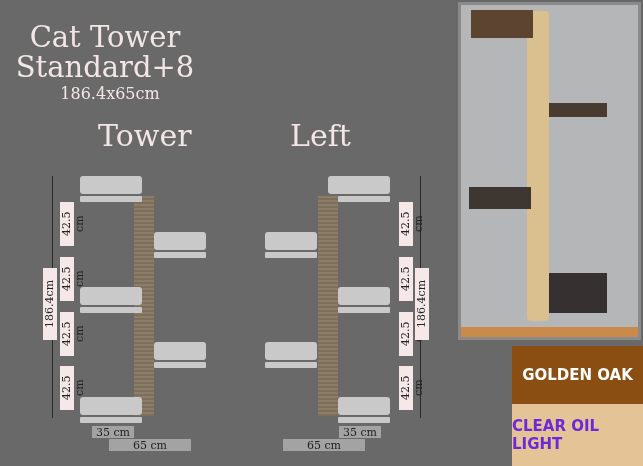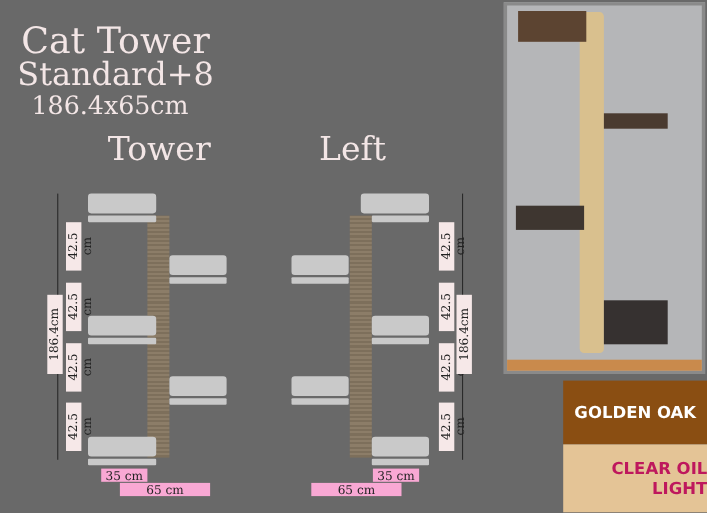--- a/index.html
+++ b/index.html
@@ -1,28 +1,28 @@
 <!DOCTYPE html>
 <html><head>
 <meta charset="utf-8">
 <style>
   body { margin:0; width:643px; height:466px; background:#696969; position:relative; overflow:hidden; font-family:"DejaVu Serif", serif; }
   .title { position:absolute; color:#f3e6e6; text-align:center; font-family:"DejaVu Serif", serif; }
-  .t1 { left:10px; top:22px; width:190px; font-size:33px; line-height:30px; }
+  .t1 { left:10px; top:22px; width:190px; font-size:29px; line-height:30px; }
   .t2 { left:0; top:52px; width:210px; font-size:29px; line-height:30px; }
-  .t3 { left:20px; top:84px; width:160px; font-size:23px; }
+  .t3 { left:30px; top:84px; width:160px; font-size:16px; }
   .side { position:absolute; top:118px; color:#f3e6e6; font-size:30px; }
   .shelf { position:absolute; background:#c9c9c9; border-radius:3px; }
   .board { position:absolute; background:#c9c9c9; height:6px; border-radius:1px; }
   .post { position:absolute; background:repeating-linear-gradient(#8c7d68 0 2px,#7d6f5b 2px 4px); }
-  .lbl { position:absolute; background:#f9a8d4; color:#222; font-size:11px; text-align:center; }
+  .lbl { position:absolute; background:#a3a3a3; color:#222; font-size:11px; text-align:center; }
   .vlbl { position:absolute; background:#f6e8e8; color:#222; font-size:11px; writing-mode:vertical-rl; transform:rotate(180deg); text-align:center; }
   .line { position:absolute; background:#2a2a2a; }
   .photo { position:absolute; left:458px; top:2px; width:183px; height:338px; background:#b5b6b8; border:3px solid #8a8a8a; box-sizing:border-box; }
-  .swatch { position:absolute; left:512px; width:131px; display:flex; align-items:center; justify-content:center; text-align:right; font-family:"DejaVu Sans", sans-serif; font-weight:bold; font-size:15px; line-height:18px; }
+  .swatch { position:absolute; left:512px; width:131px; display:flex; align-items:center; justify-content:center; text-align:left; font-family:"DejaVu Sans", sans-serif; font-weight:bold; font-size:15px; line-height:18px; }
 </style>
 </head>
 <body>
 
 <div>
   <div class="title t1">Cat Tower</div>
   <div class="title t2">Standard+8</div>
   <div class="title t3">186.4x65cm</div>
 </div>
 
@@ -76,13 +76,13 @@
 <div class="photo">
   <div style="position:absolute;left:66px;top:6px;width:22px;height:310px;background:#d9c08e;border-radius:4px"></div>
   <div style="position:absolute;left:10px;top:5px;width:62px;height:28px;background:#5c4431"></div>
   <div style="position:absolute;left:88px;top:98px;width:58px;height:14px;background:#4a3b30"></div>
   <div style="position:absolute;left:8px;top:182px;width:62px;height:22px;background:#3e3630"></div>
   <div style="position:absolute;left:88px;top:268px;width:58px;height:40px;background:#363130"></div>
   <div style="position:absolute;left:0;bottom:0;width:100%;height:10px;background:#c98a4c"></div>
 </div>
 
 <div class="swatch" style="top:346px;height:58px;background:#8a4e12;color:#fff">GOLDEN OAK</div>
-<div class="swatch" style="top:404px;height:62px;background:#e4c496;color:#be185d">CLEAR OIL LIGHT</div>
+<div class="swatch" style="top:404px;height:62px;background:#e4c496;color:#6d28d9">CLEAR OIL LIGHT</div>
 
 </body></html>

